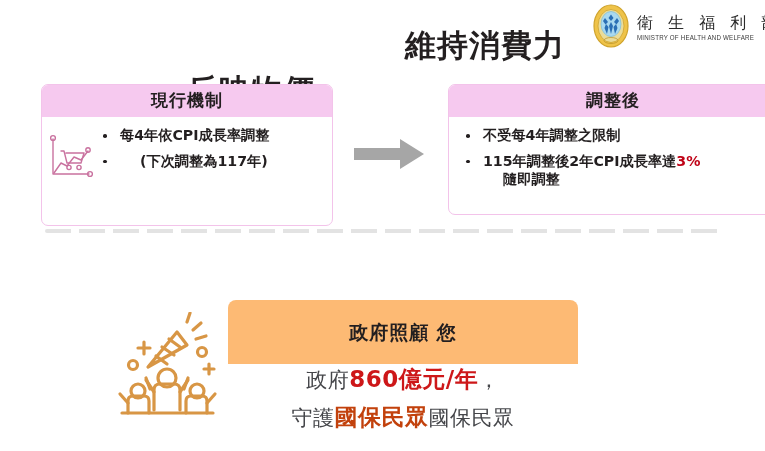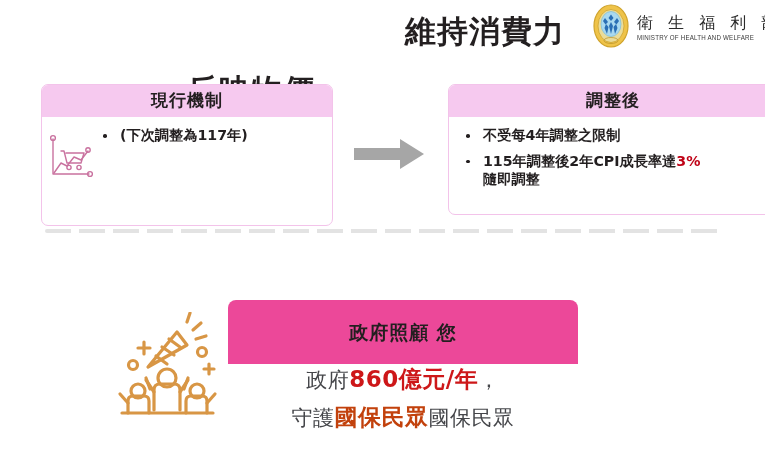--- a/index.html
+++ b/index.html
@@ -63,21 +63,21 @@
   .heading {
     position: absolute;
     font-size: 31px;
     font-weight: bold;
     letter-spacing: 1px;
     color: #231f20;
     white-space: nowrap;
     font-family: "DejaVu Sans", "Liberation Sans", sans-serif;
   }
   #heading-left  { left: 187px; top: 35px; margin-top: 35px; }
-  #heading-right { left: 405px; top: 11px; }
+  #heading-right { left: 405px; top: 25px; }
 
   
   .panel {
     position: absolute;
     box-sizing: border-box;
     border: 1.4px solid #f3c3ea;
     border-radius: 7px;
     background: #ffffff;
     overflow: hidden;
   }
@@ -130,21 +130,21 @@
   ul.bullets li::before {
     content: "";
     position: absolute;
     left: 5px;
     top: 8px;
     width: 3.6px;
     height: 3.6px;
     border-radius: 50%;
     background: #231f20;
   }
-  .sub-line { display: block; }
+  .sub-line { display: block; margin-left: 20px; }
   .red { color: #c00418; }
 
   
   .arrow {
     position: absolute;
     left: 352px;
     top: 137px;
     width: 76px;
     height: 34px;
   }
@@ -226,21 +226,21 @@
     position: absolute;
     left: 228px;
     top: 300px;
     width: 350px;
     height: 133px;
     border-radius: 8px;
     overflow: hidden;
     box-sizing: border-box;
   }
   .news-top {
-    background: #ec4899;
+    background: #fdba74;
     height: 64px;
     display: flex;
     flex-direction: column;
     align-items: center;
     justify-content: center;
     gap: 2px;
   }
   .news-top div {
     font-size: 19px;
     font-weight: bold;
@@ -322,20 +322,23 @@
           <circle cx="5" cy="5" r="2.4"></circle>
           <circle cx="42" cy="41" r="2.4"></circle>
           <path d="M6 40 L13 30 L19 33 L26 24 L33 27 L40 18"></path>
           <circle cx="40" cy="17" r="2.2"></circle>
           <path d="M13 18 L16 18 L19 30 L33 30 L36 20 L18 20"></path>
           <circle cx="21" cy="34.5" r="2.1"></circle>
           <circle cx="31" cy="34.5" r="2.1"></circle>
         </g>
       </svg>
       <ul class="bullets">
+        <li>
+          <span>每4年依CPI成長率調整</span>
+        </li>
         <li>
           <span class="sub-line">(下次調整為117年)</span>
         </li>
       </ul>
     </div>
   </div>
 
   <svg class="arrow" viewBox="0 0 76 34">
     <path d="M2 11 L48 11 L48 2 L72 17 L48 32 L48 23 L2 23 Z" fill="#a6a6a6"></path>
   </svg>

